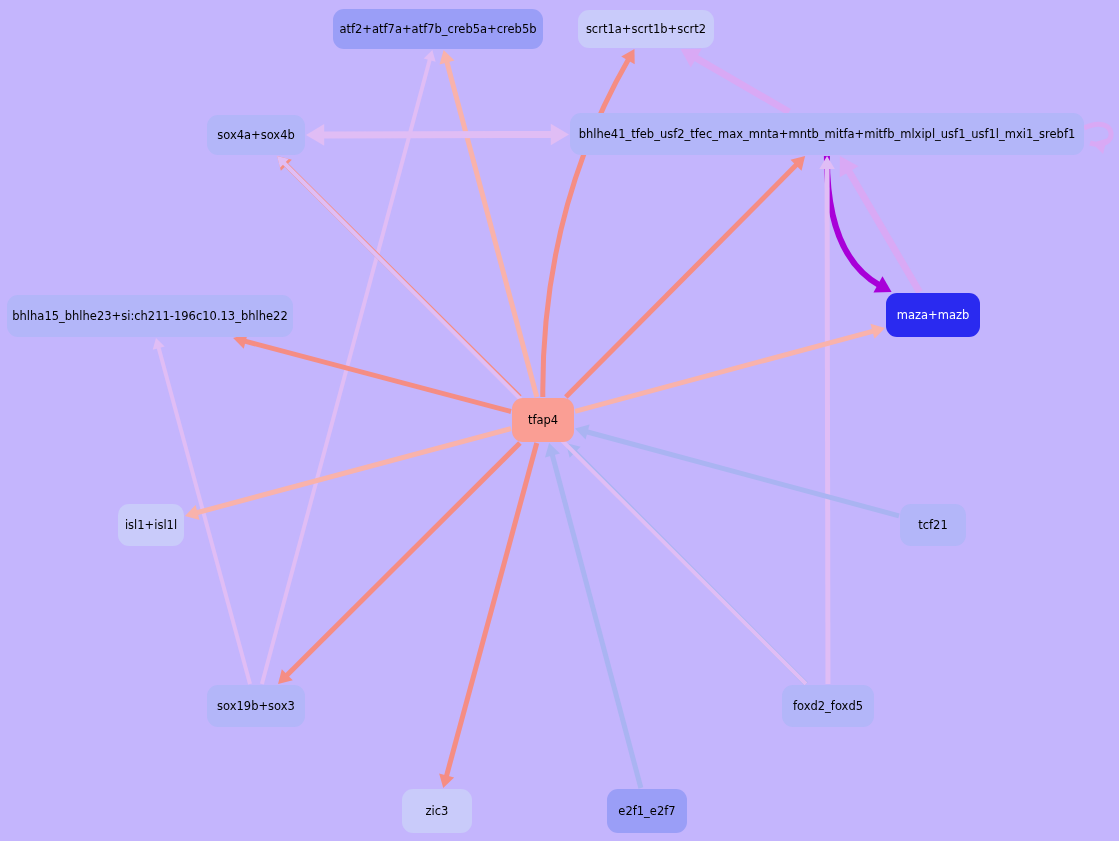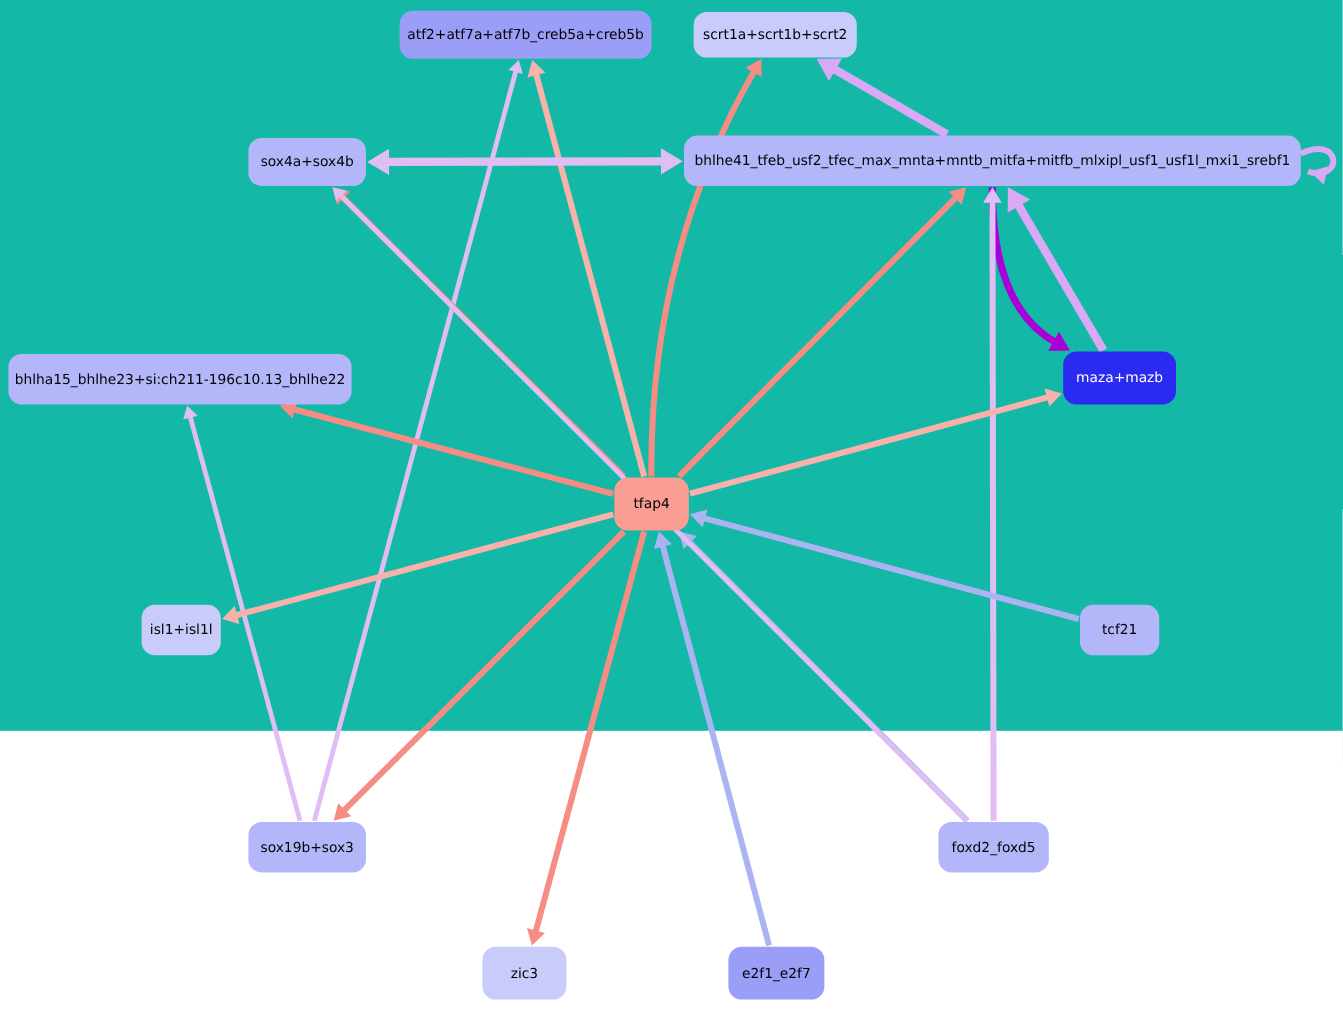--- a/index.html
+++ b/index.html
@@ -9,22 +9,22 @@
   }
   body {
     width: 1119px;
     height: 841px;
     font-family: "DejaVu Sans", "Liberation Sans", sans-serif;
     overflow: hidden;
   }
   #graph-root {
     position: relative;
     width: 1119px;
-    height: 609px;
-    background: #14b8a6;
+    height: 841px;
+    background: #c4b5fd;
   }
   svg#network-svg {
     position: absolute;
     top: 0; left: 0;
     width: 1119px;
     height: 841px;
     display: block;
   }
   .node-rect {
     stroke: none;

